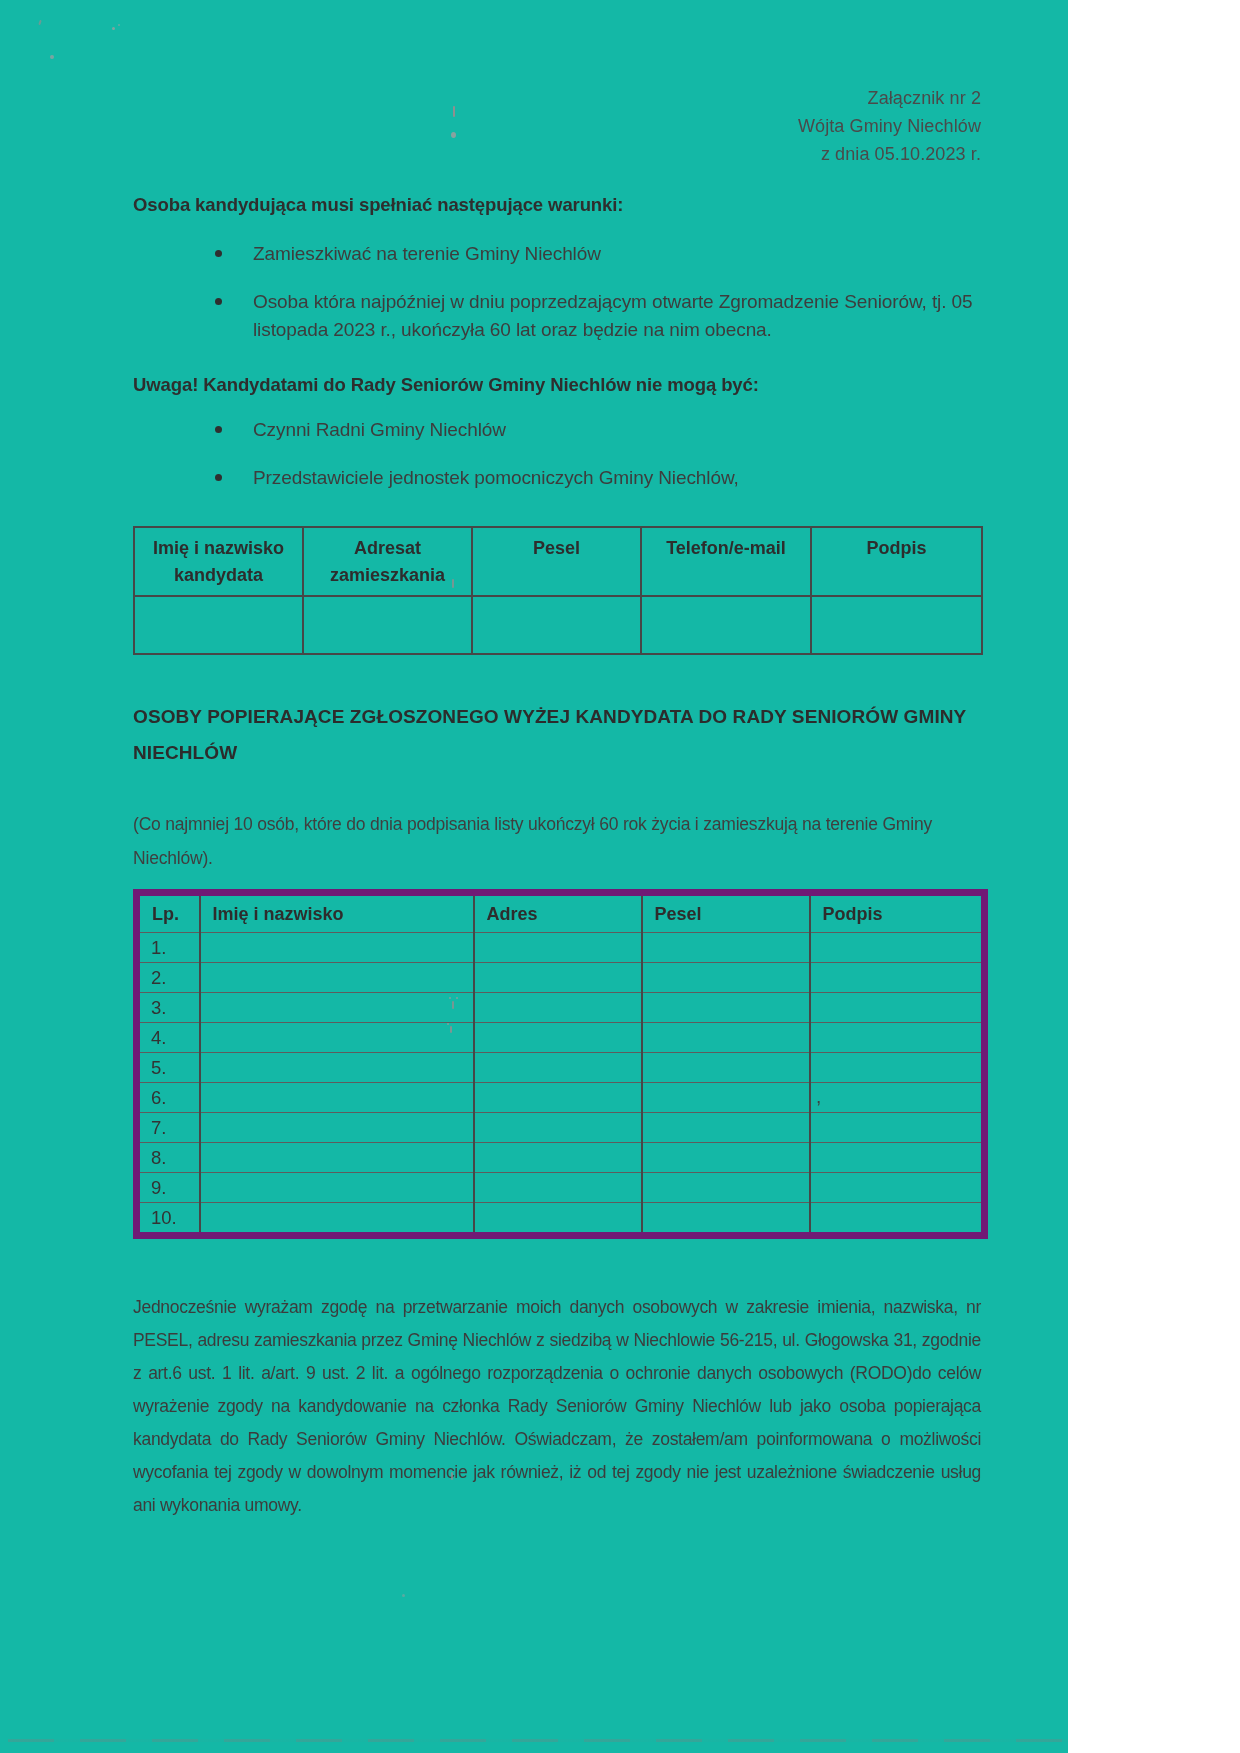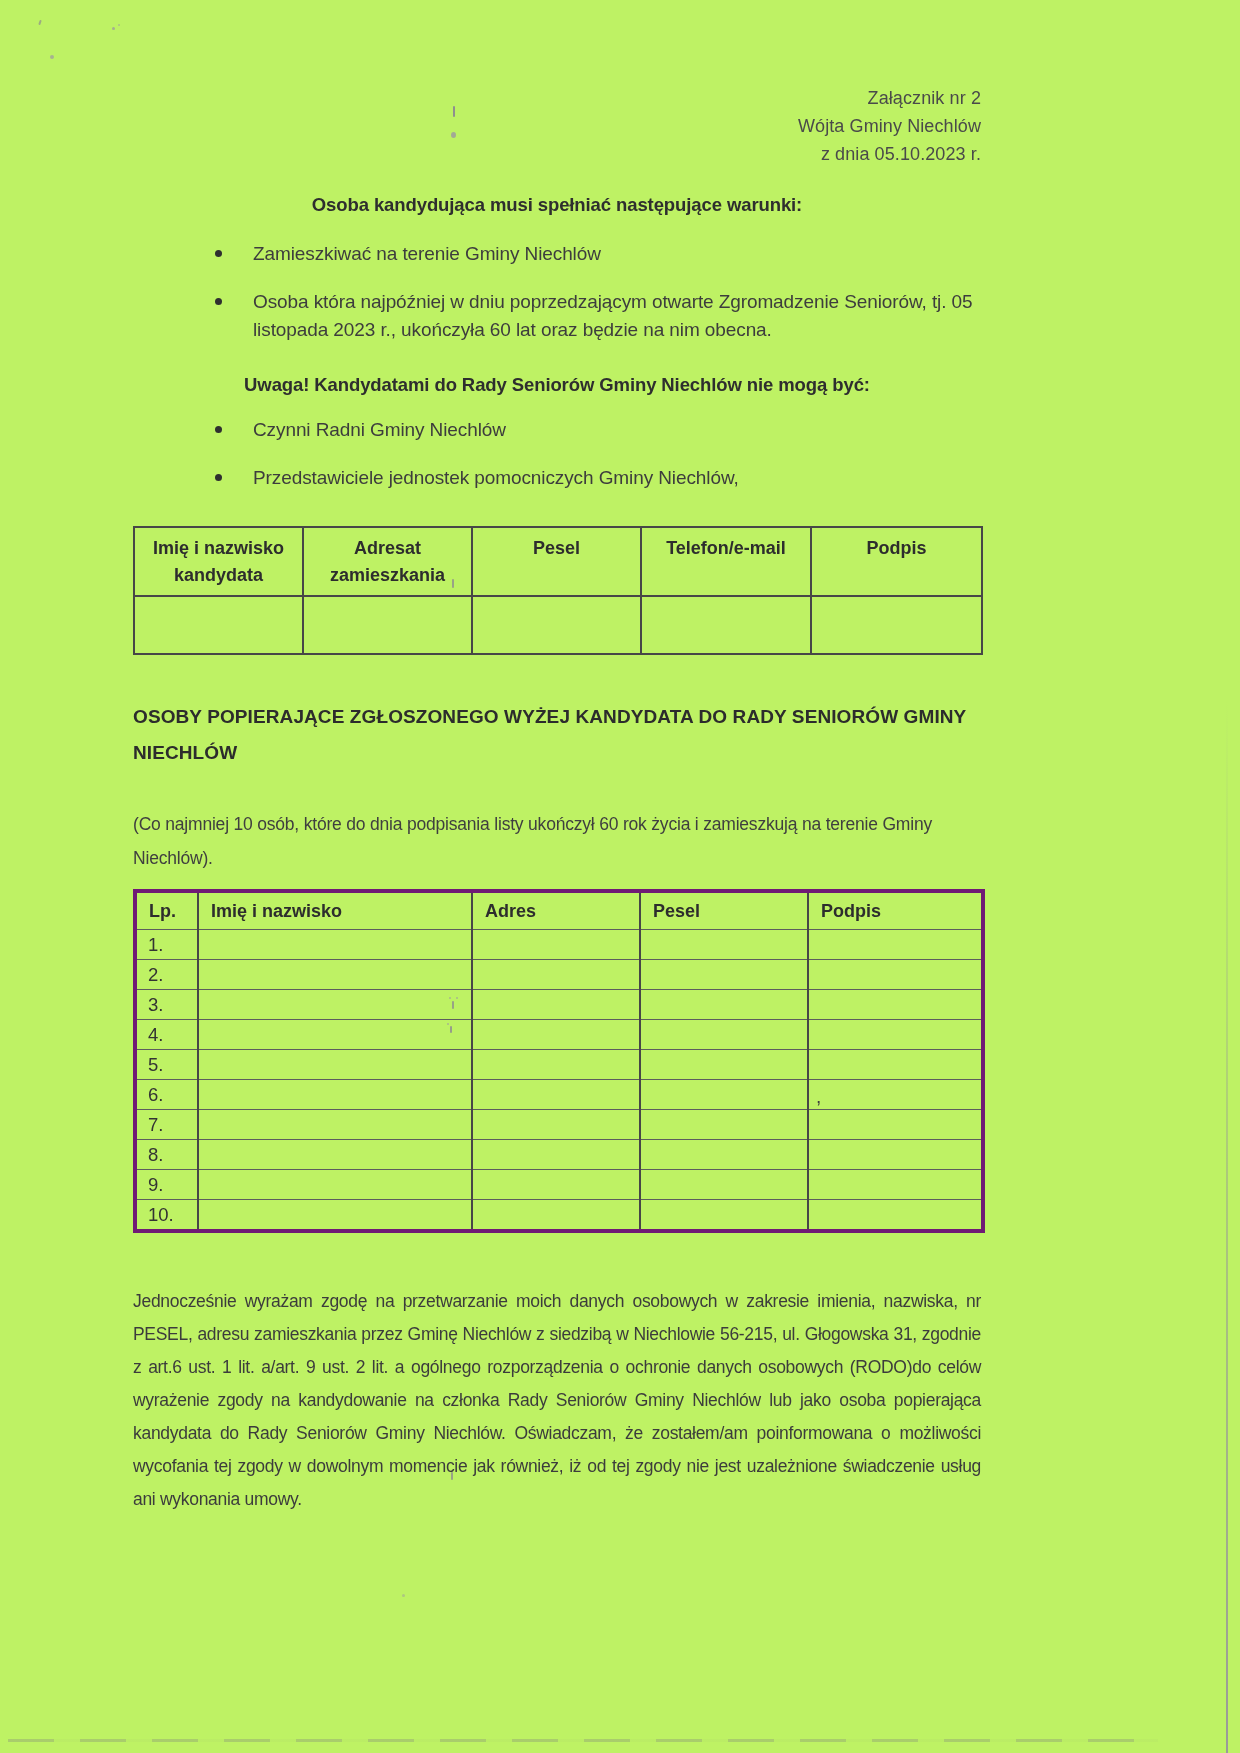--- a/index.html
+++ b/index.html
@@ -1,20 +1,20 @@
 <!DOCTYPE html>
 <html lang="pl"><head>
 <meta charset="utf-8">
 <style>
   html,body{margin:0;padding:0;background:#ffffff;}
   .page{
     position:relative;
-    width:1240px;
+    width:1068px;
     height:1753px;
-    background:#bef264;
+    background:#14b8a6;
     font-family:"Liberation Sans","DejaVu Sans",sans-serif;
     color:#3d3d3d;
     overflow:hidden;
   }
   .content{
     position:absolute;
     left:133px; top:0;
     width:848px;
   }
   .att-header{
@@ -31,21 +31,20 @@
     letter-spacing:.2px;
     color:#3e3e3e;
     white-space:pre-wrap;
   }
   .lead{
     margin-top:26px;
     font-size:18.5px;
     font-weight:bold;
     color:#2e2e2e;
     letter-spacing:-.1px;
-    text-align:center;
   }
   ul.bullets{
     list-style:none;
     margin:24px 0 0 0;
     padding:0 0 0 120px;
   }
   ul.bullets li{
     position:relative;
     font-size:19px;
     line-height:28px;
@@ -93,21 +92,21 @@
     letter-spacing:-.2px;
     color:#3f3f3f;
   }
   .t2{margin-top:14px;}
   .t2 th, .t2 td{
     border-left:2px solid #474747;
     border-right:2px solid #474747;
     border-top:1.6px solid #5d5d5d;
     border-bottom:1.6px solid #5d5d5d;
   }
-  .t2{border:4px solid #701a75;}
+  .t2{border:7px solid #701a75;}
   .t2 th{
     font-size:18px;
     font-weight:bold;
     color:#2d2d2d;
     text-align:left;
     padding:4px 0 4px 12px;
     height:28px;
   }
   .t2 td{height:27px;}
   .t2 td.num{

